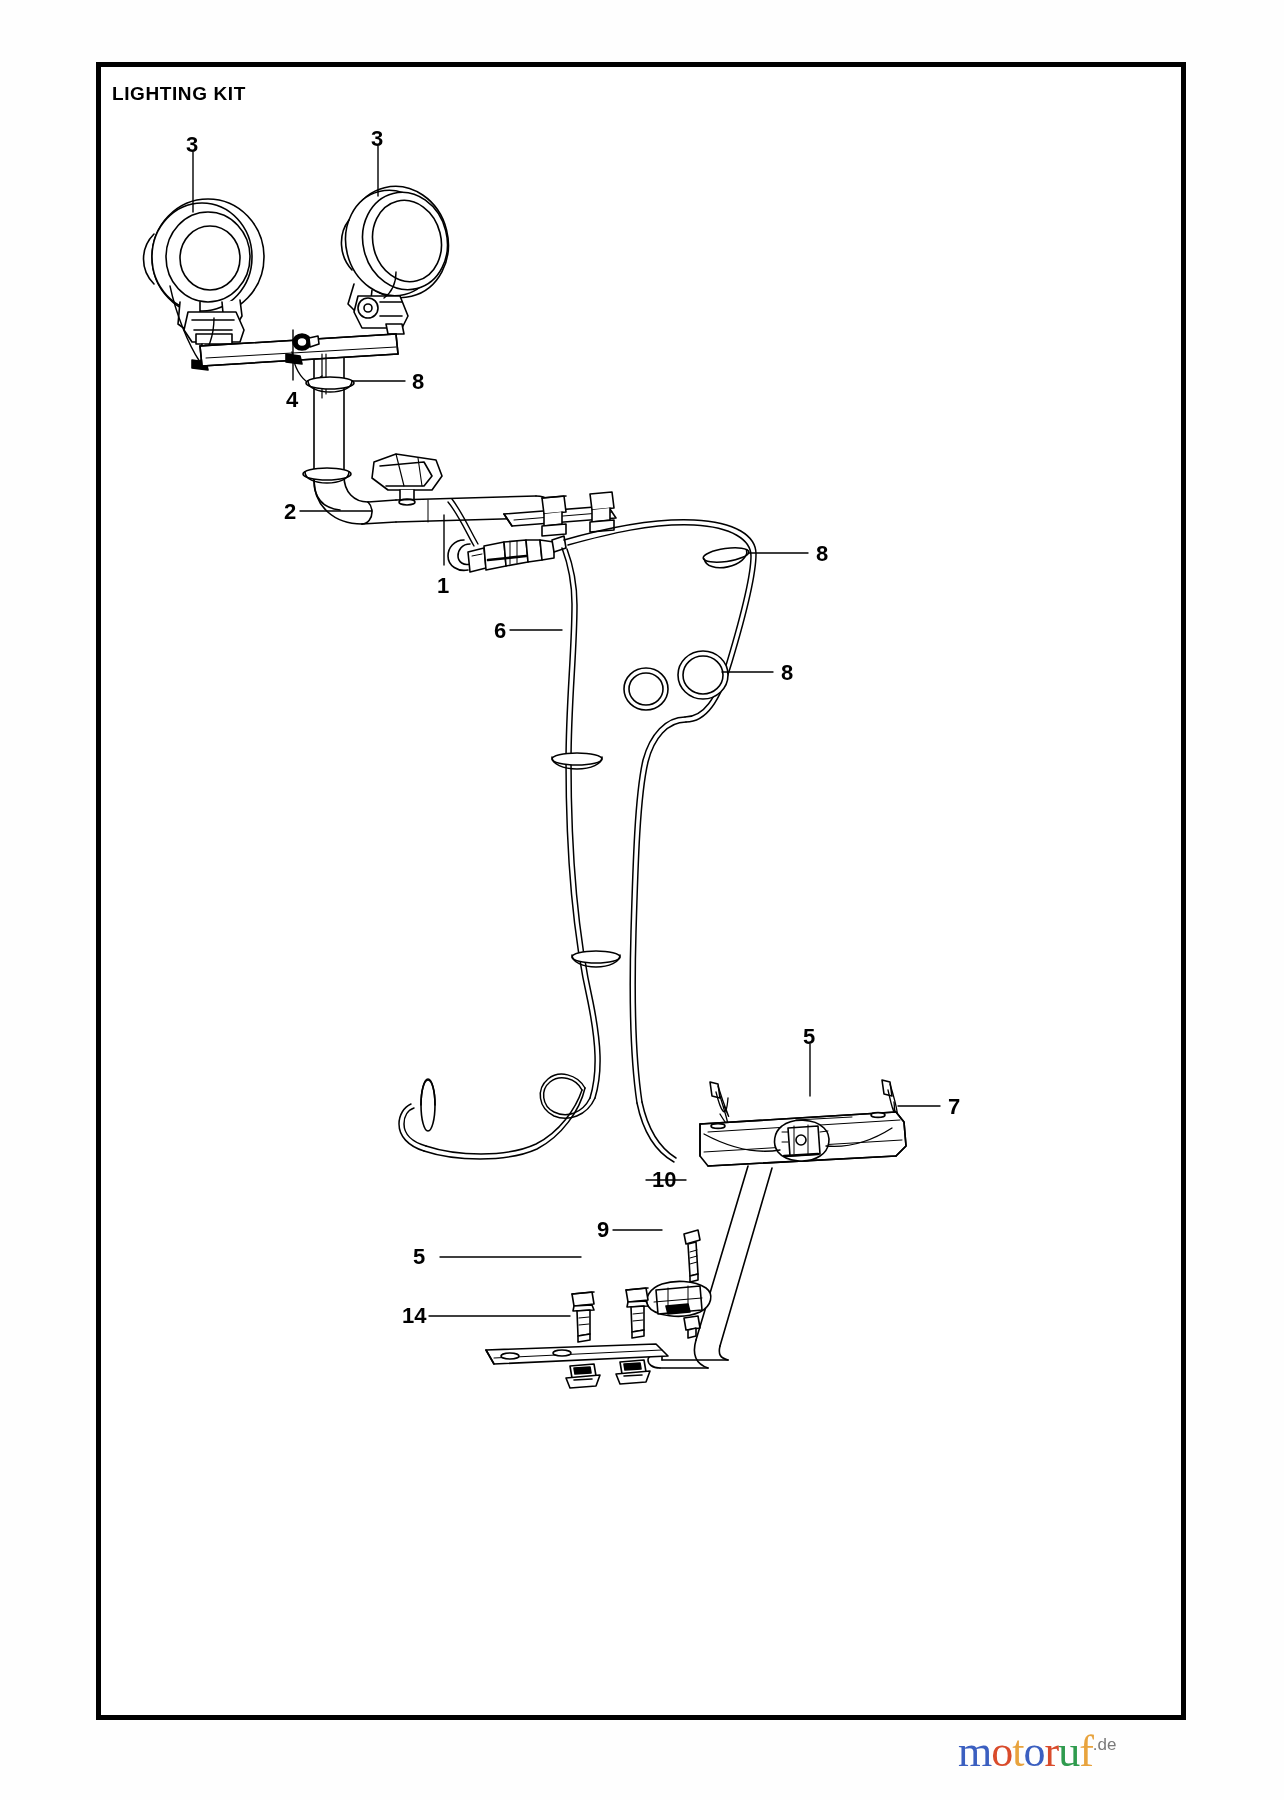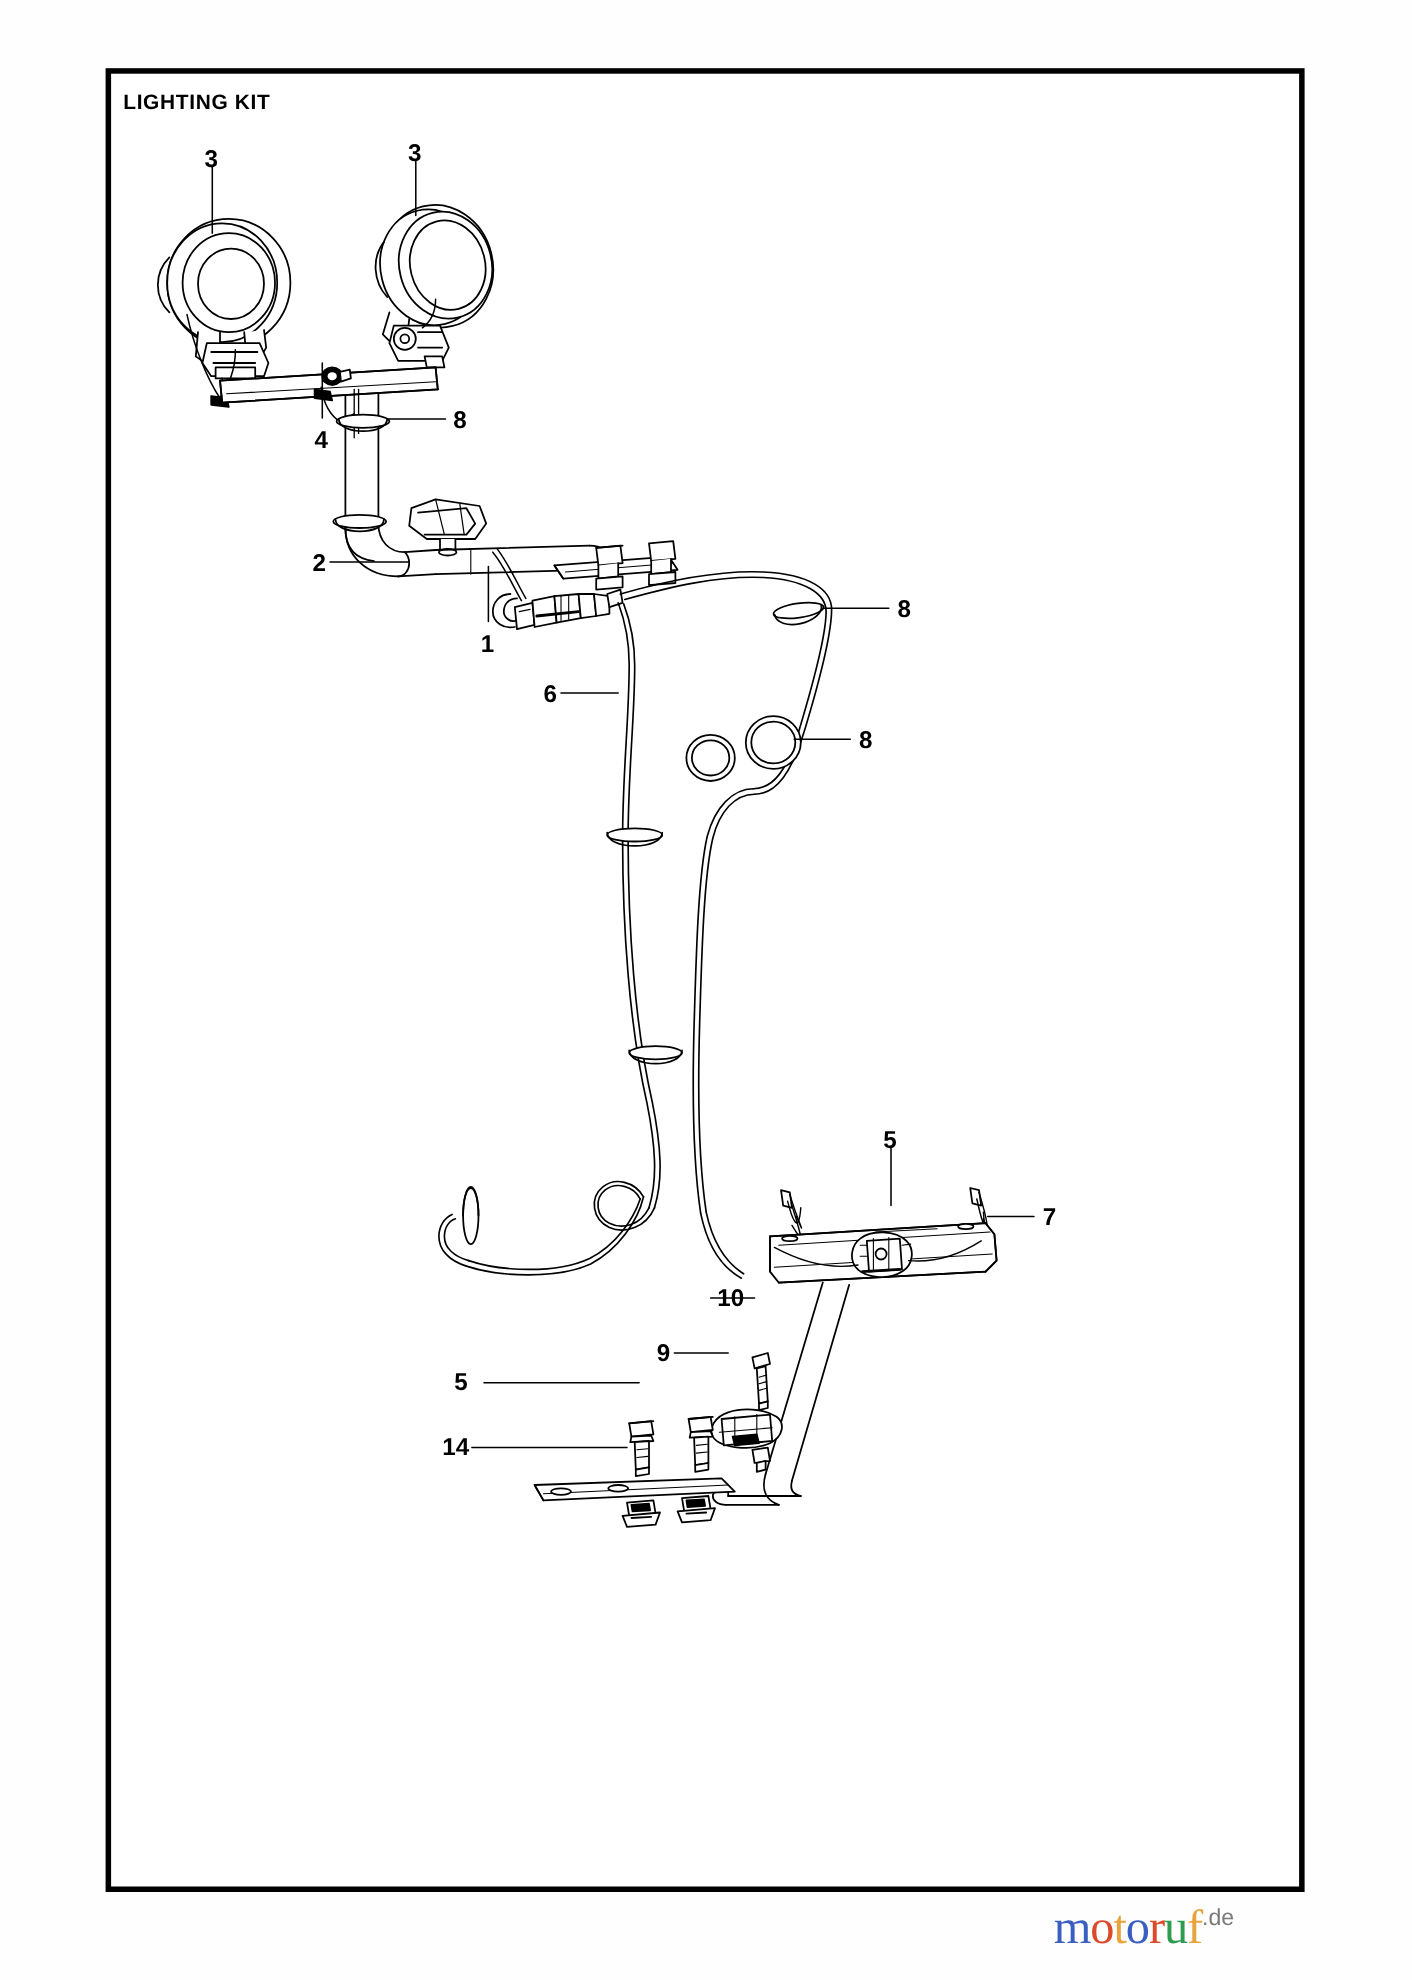--- a/index.html
+++ b/index.html
@@ -4,21 +4,21 @@
 <style>
   html,body{margin:0;padding:0;background:#fff;}
   body{width:1284px;height:1800px;position:relative;font-family:"Liberation Sans",sans-serif;overflow:hidden;}
   #page{position:absolute;left:0;top:0;width:1284px;height:1800px;background:#fefefe;padding-left:37px;}
   #frame{position:absolute;left:96px;top:62px;width:1090px;height:1658px;border:5px solid #000;background:#fff;box-sizing:border-box;}
   #title{position:absolute;left:112px;top:83px;font-size:19px;font-weight:bold;letter-spacing:.6px;color:#000;}
   #art{position:absolute;left:96px;top:62px;width:1090px;height:1658px;}
   .lbl{position:absolute;font-size:22px;font-weight:bold;color:#000;font-family:"Liberation Sans",sans-serif;line-height:1;}
   #wm{position:absolute;left:958px;top:1726px;font-size:44px;font-family:"Liberation Serif",serif;letter-spacing:-1px;font-weight:400;}
   #wm .s{display:inline-block;}
-  #wm .tld{font-size:21px;font-family:"Liberation Sans",sans-serif;color:#7a7a7a;vertical-align:super;letter-spacing:0;}
+  #wm .tld{font-size:17px;font-family:"Liberation Sans",sans-serif;color:#7a7a7a;vertical-align:super;letter-spacing:0;}
 </style>
 </head>
 <body>
 
 <div id="page">
 
   <div id="frame"></div>
 
   <div id="title">LIGHTING KIT</div>
 

